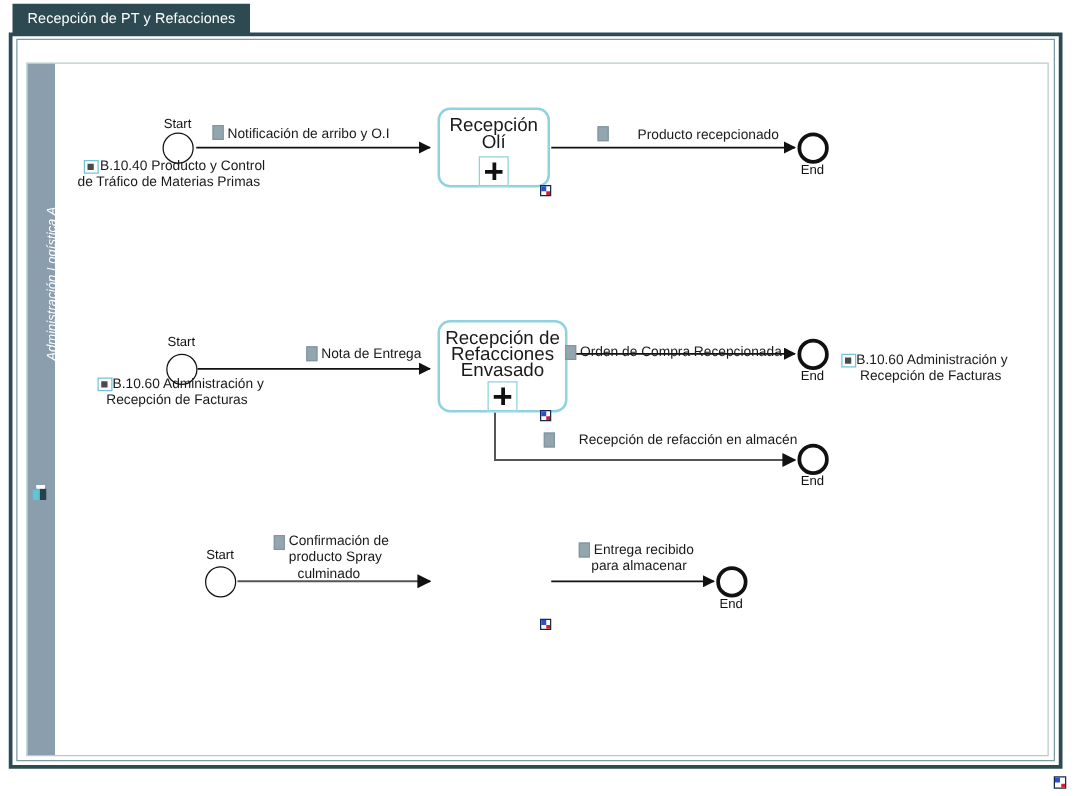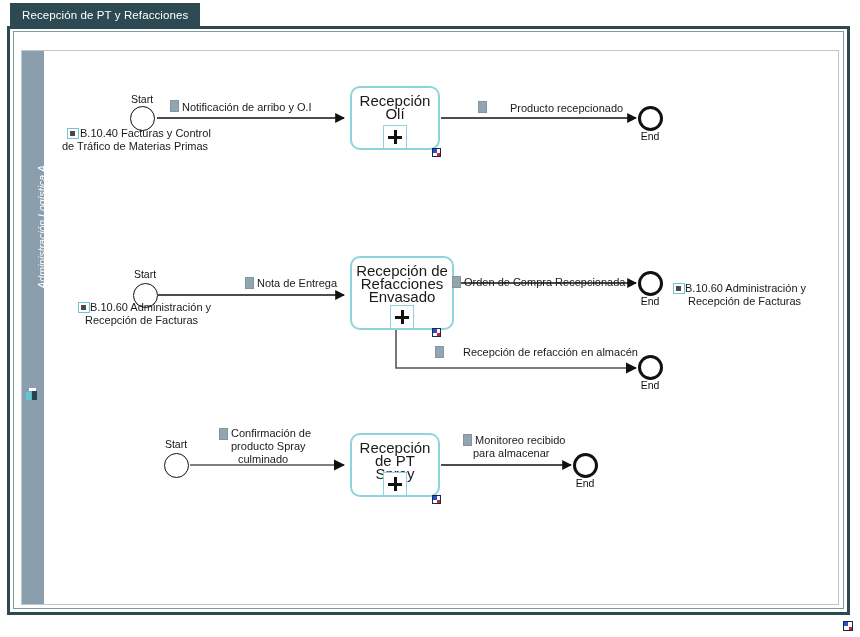--- a/index.html
+++ b/index.html
@@ -290,21 +290,21 @@
 
     <path d="M 396 330 L 396 368 L 636 368" stroke="#555" stroke-width="1.6" fill="none" marker-end="url(#arrow)"></path>
 
     <line x1="190" y1="465" x2="344" y2="465" stroke="#555" stroke-width="1.6" marker-end="url(#arrow)"></line>
     <line x1="441" y1="465" x2="571" y2="465" stroke="#111" stroke-width="1.4" marker-end="url(#arrow)"></line>
   </svg>
 
   <div class="ev-name" style="left:112px; top:93px; width:60px;">Start</div>
   <div class="start-ev" style="left:130px; top:106px;"></div>
   <div class="link-icon" style="left:67px; top:128px;"></div>
-  <div class="lbl" style="left:80px; top:127px;">B.10.40 Facturas y Control</div>
+  <div class="lbl" style="left:80px; top:127px;">B.10.40 Producto y Control</div>
   <div class="lbl" style="left:62px; top:140px;">de Tráfico de Materias Primas</div>
 
   <div class="doc-icon" style="left:170px; top:100px;"></div>
   <div class="lbl" style="left:182px; top:101px;">Notificación de arribo y O.I</div>
 
   <div class="task" style="left:350px; top:86px; width:90px; height:64px;">
     <div class="task-title">Recepción Olí</div>
     <div class="task-plus"></div>
   </div>
   <div class="corner-marker" style="left:432px; top:148px;"></div>
@@ -350,31 +350,24 @@
   <div class="ev-name" style="left:620px; top:379px; width:60px;">End</div>
 
   <div class="ev-name" style="left:146px; top:438px; width:60px;">Start</div>
   <div class="start-ev" style="left:164px; top:453px;"></div>
 
   <div class="doc-icon" style="left:219px; top:428px;"></div>
   <div class="lbl" style="left:231px; top:427px;">Confirmación de</div>
   <div class="lbl" style="left:231px; top:440px;">producto Spray</div>
   <div class="lbl" style="left:238px; top:453px;">culminado</div>
 
-  <div class="task" style="left:350px; top:433px; width:90px; height:64px;">
-    <div class="task-title">
-      <span>Recepción de PT</span><br>
-      <span>Spray</span>
-    </div>
-    <div class="task-plus"></div>
-  </div>
   <div class="corner-marker" style="left:432px; top:495px;"></div>
 
   <div class="doc-icon" style="left:463px; top:434px;"></div>
-  <div class="lbl" style="left:475px; top:434px;">Monitoreo recibido</div>
+  <div class="lbl" style="left:475px; top:434px;">Entrega recibido</div>
   <div class="lbl" style="left:473px; top:447px;">para almacenar</div>
 
   <div class="end-ev" style="left:573px; top:453px;"></div>
   <div class="ev-name" style="left:555px; top:477px; width:60px;">End</div>
 
   <div id="page-marker"></div>
 
 </div>
 
 </body></html>

